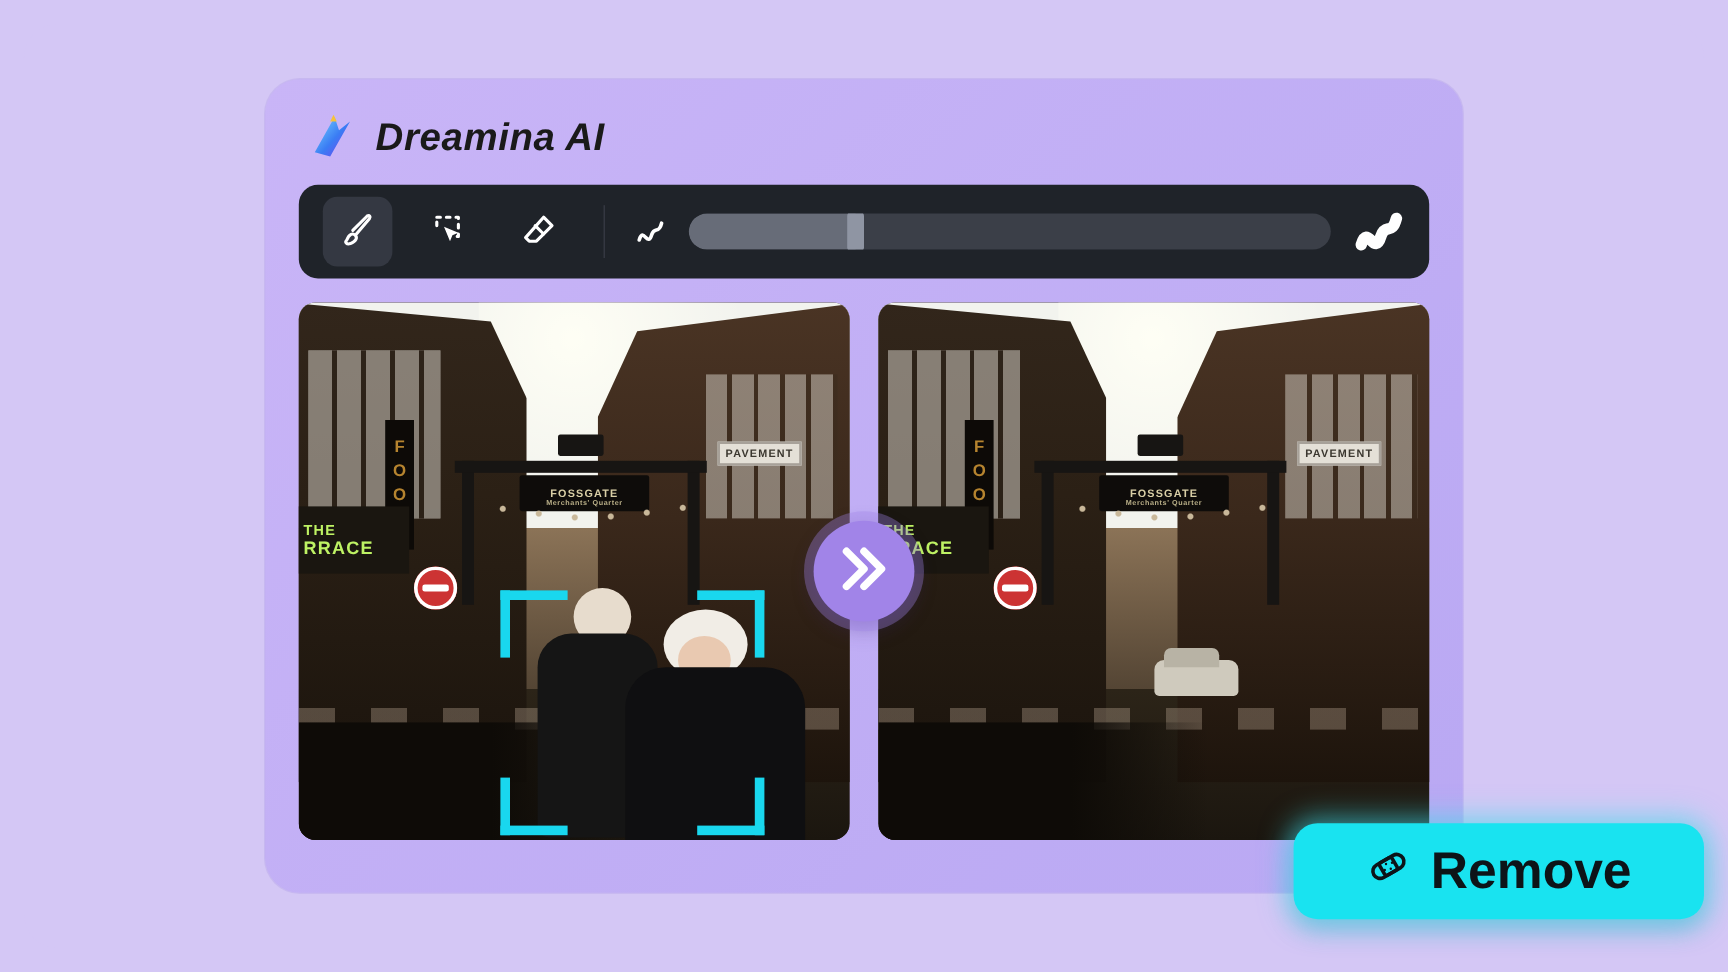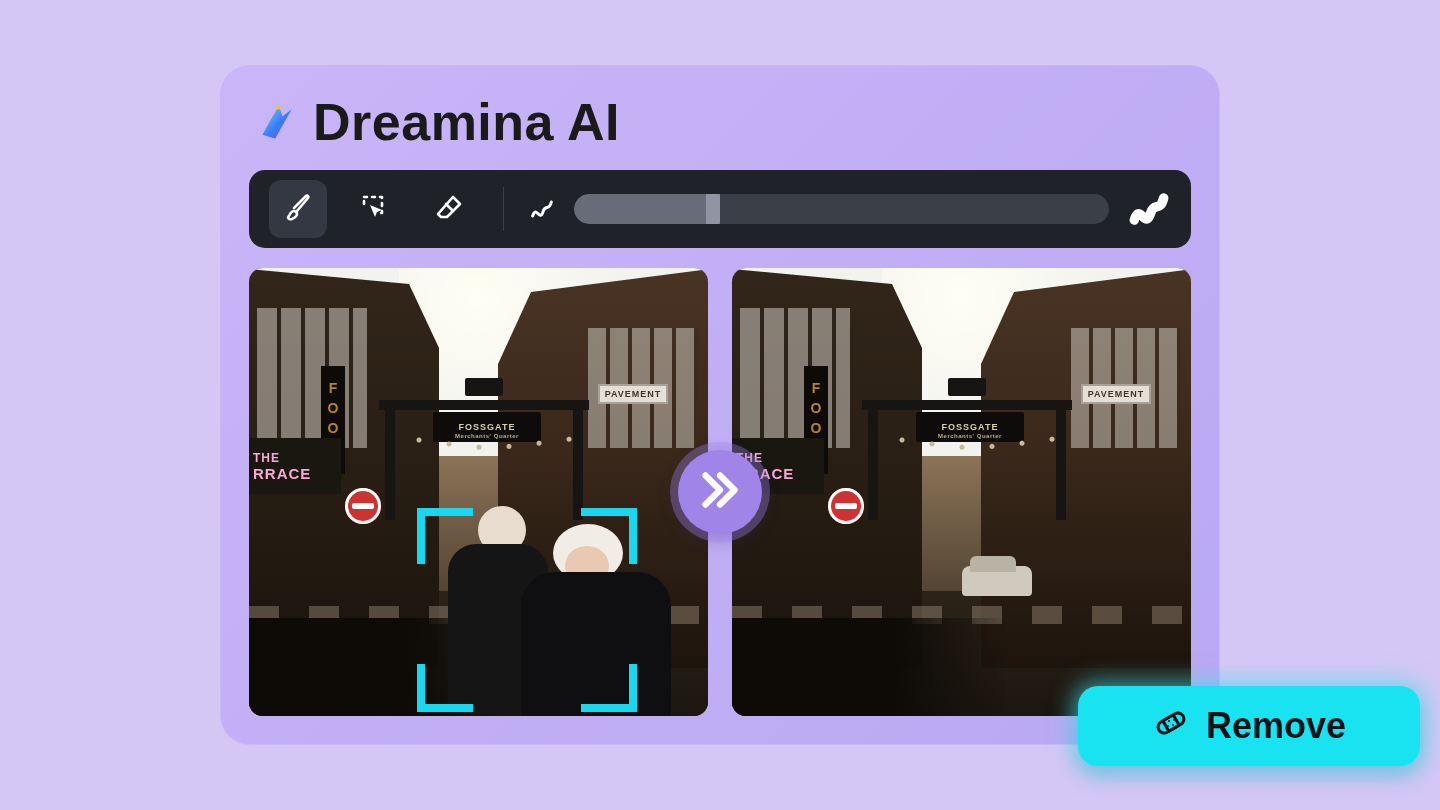--- a/index.html
+++ b/index.html
@@ -36,22 +36,23 @@
     display: flex;
     align-items: center;
     gap: 14px;
     margin-left: 6px;
   }
   .brand-logo {
     width: 44px;
     height: 44px;
   }
   .brand-name {
-    font-size: 52px;
+    font-size: 32px;
     font-weight: 700;
+    font-style: italic;
     letter-spacing: 0.5px;
     color: #1a1a1a;
   }
   .toolbar {
     margin-top: 18px;
     width: 100%;
     height: 78px;
     background: #1f2329;
     border-radius: 16px;
     display: flex;
@@ -158,21 +159,21 @@
     position:absolute;left:54px;top:26px;width:108px;height:30px;background:#0e0c0a;border-radius:2px;
     color:#d9cfa6; font-size:9px; font-weight:700; letter-spacing:1px; text-align:center; padding-top:11px; line-height:1.1;
   }
   .arch .sign small{display:block;font-size:6px;font-weight:600;color:#b9af88;letter-spacing:.5px;}
   .pavement-sign{
     position:absolute; right:40px; top:116px; width:70px; height:20px; background:#e4e0d7; border:2px solid #a7a199;
     color:#3b372f; font-size:9px; font-weight:700; letter-spacing:1px; display:flex;align-items:center;justify-content:center;
   }
   .terrace-sign{
     position:absolute; left:-2px; top:170px; width:94px; height:56px;
-    background:#1a1610; color:#f9a8d4; font-weight:700; font-size:15px;
+    background:#1a1610; color:#bef264; font-weight:700; font-size:15px;
     display:flex; flex-direction:column; align-items:flex-start; justify-content:center; padding-left:6px; letter-spacing:1px;
   }
   .terrace-sign span:first-child{font-size:12px;}
   .food-banner{
     position:absolute; left:72px; top:98px; width:24px; height:108px; background:#0d0a07;
     color:#b6842f; writing-mode: vertical-rl; text-orientation: upright;
     font-size:14px; font-weight:800; letter-spacing:4px; display:flex;align-items:center;justify-content:center;
   }
   .no-entry{
     position:absolute; left:96px; top:220px; width:36px; height:36px; border-radius:50%;
@@ -224,21 +225,21 @@
   .remove-btn{
     position:absolute; left:50%; transform:translateX(-50%);
     bottom:-8px;
     width:342px; height:80px;
     background:#19e3f0; border-radius:20px;
     box-shadow: 0 0 22px 6px rgba(70,230,240,.55), 0 8px 20px rgba(20,130,160,.35);
     display:flex; align-items:center; justify-content:center; gap:16px;
     cursor:pointer;
   }
   .remove-btn span{
-    font-size:36px; font-weight:800; color:#0d1418;
+    font-size:43px; font-weight:800; color:#0d1418;
   }
   .remove-wrap{position:absolute; left:0; right:0; bottom:24px; display:flex; justify-content:center; pointer-events:none;}
   .remove-wrap .remove-btn{pointer-events:auto; position:relative; bottom:auto;}
 
   .car{position:absolute;left:230px;top:298px;width:70px;height:30px;background:#cfcabd;border-radius:8px 8px 4px 4px;}
   .car::before{content:"";position:absolute;left:8px;top:-10px;width:46px;height:16px;background:#b8b3a5;border-radius:6px 6px 0 0;}
 </style>
 </head>
 <body>
 

